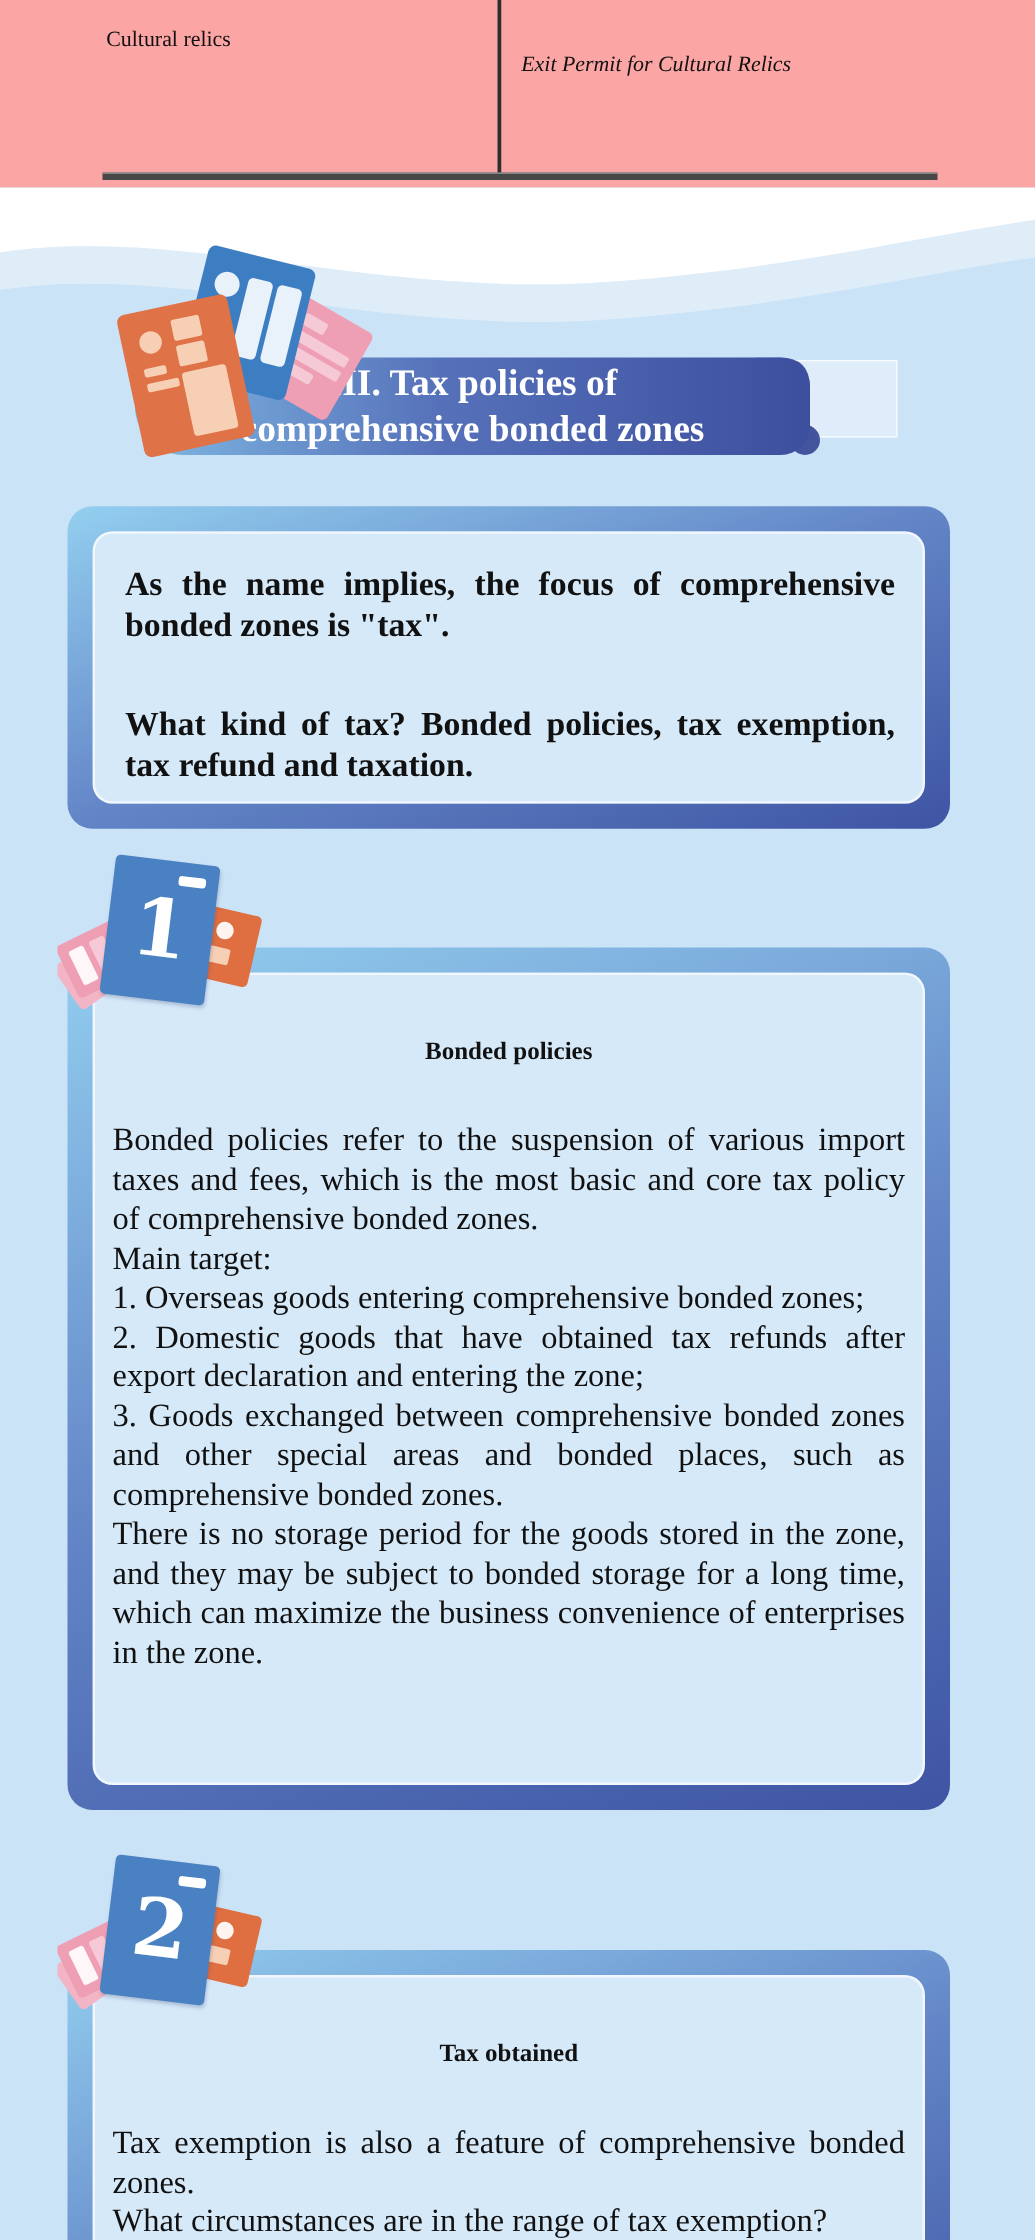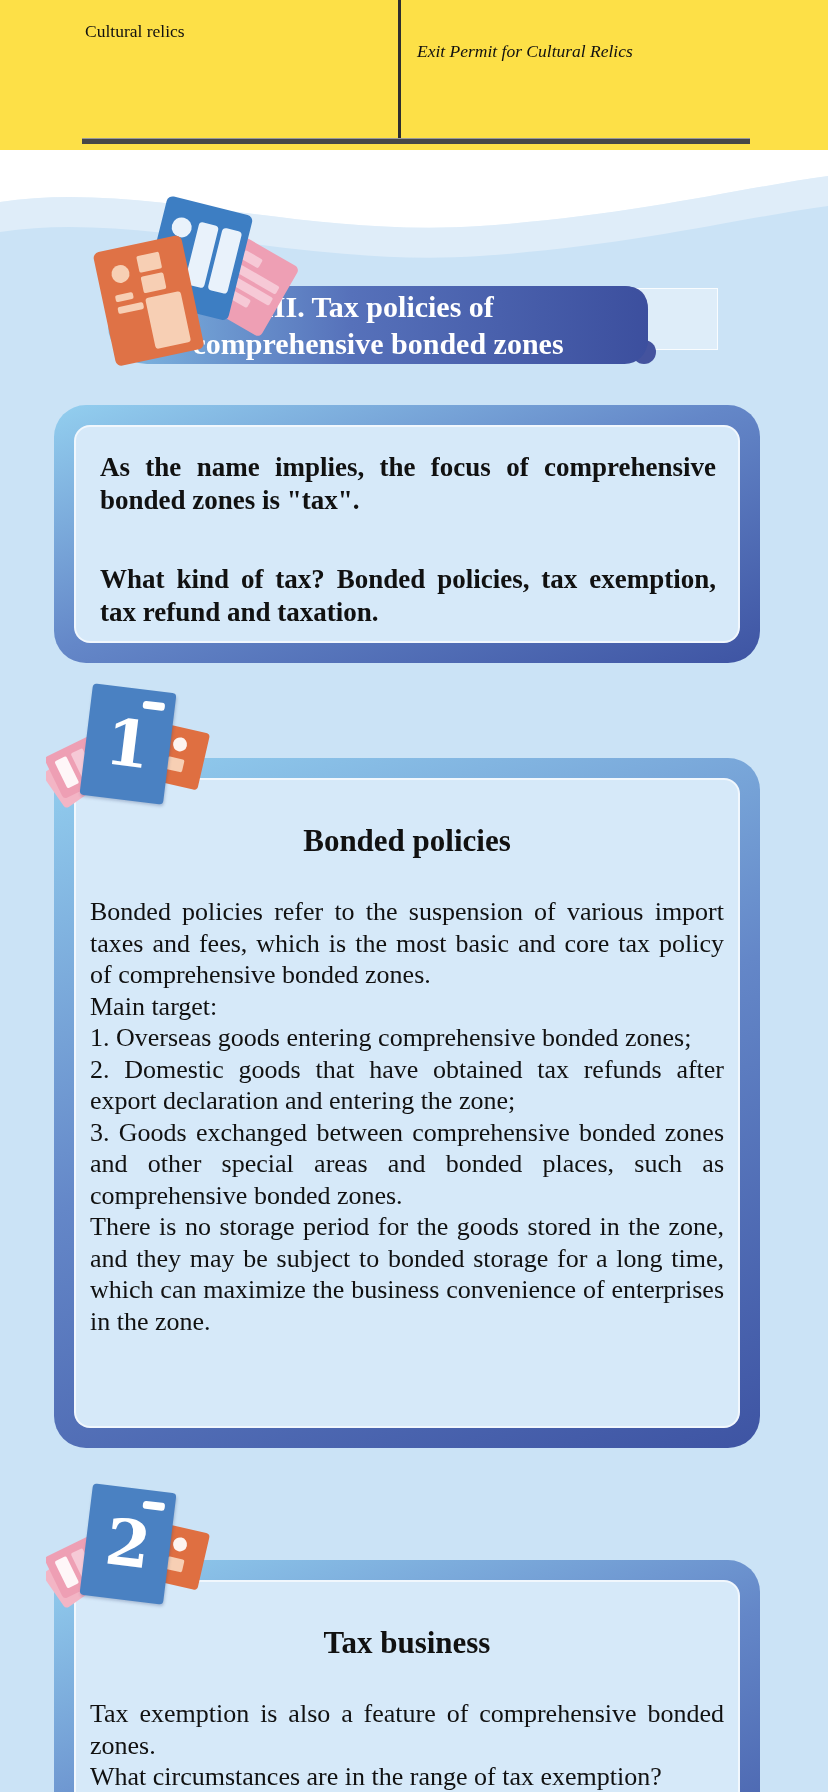--- a/index.html
+++ b/index.html
@@ -1,16 +1,16 @@
 <!DOCTYPE html>
 <html><head>
 <meta charset="utf-8">
 <style>
   html,body{margin:0;padding:0;background:#fff;}
-  .page{position:relative;width:828px;height:1792px;overflow:hidden;background:#fde047;
+  .page{position:relative;width:828px;height:1792px;overflow:hidden;background:#fca5a5;
         font-family:"Liberation Serif","DejaVu Serif",serif;color:#111;}
 
   
   .header-table{position:absolute;left:0;top:0;width:828px;height:142px;}
   .ht-left{position:absolute;left:85px;top:20px;width:303px;font-size:17.5px;line-height:22px;}
   .ht-right{position:absolute;left:417px;top:24px;width:333px;font-size:17.5px;line-height:22px;font-style:italic;margin-top:16px;}
   .ht-cell{margin-bottom:11px;}
   .justify{text-align:justify;}
   .v-divider{position:absolute;left:398px;top:0;width:3px;height:142px;background:#2e2e2e;}
   .h-rule{position:absolute;left:82px;top:138px;width:668px;height:5px;background:#474747;border-top:1px solid #9a9a9a;}
@@ -24,32 +24,32 @@
               background:rgba(232,242,250,.65);border:1px solid rgba(255,255,255,.8);}
   .quote{position:absolute;left:562px;top:136px;z-index:1;}
   .banner-pill{position:absolute;left:108px;top:136px;width:540px;height:78px;z-index:2;
                border-radius:40px 24px 24px 40px;
                background:linear-gradient(90deg,#7fb9e2 0%,#5671ba 45%,#3c4f9e 100%);
                display:flex;flex-direction:column;justify-content:center;}
   .banner-line{display:block;text-align:center;color:#ffffff;font-weight:700;font-size:30px;line-height:37px;}
   .banner-tickets{position:absolute;left:92px;top:42px;z-index:3;}
 
   
-  .gbox{position:absolute;z-index:2;border-radius:32px;
+  .gbox{position:absolute;z-index:2;border-radius:20px;
         background:linear-gradient(160deg,#93cfef 0%,#6487c8 48%,#3e54a3 100%);}
   .gbox .inner{position:absolute;left:20px;top:20px;right:20px;bottom:20px;
                background:#d6e9f9;border-radius:16px;border:2px solid rgba(255,255,255,.65);}
   .intro-box{left:54px;top:255px;width:706px;height:258px;}
   .intro-text{padding:24px 22px 0 24px;font-size:27px;line-height:33px;font-weight:700;text-align:justify;}
   .intro-text p{margin:0;}
   .intro-text p + p{margin-top:46px;}
 
   .sec1{left:54px;top:608px;width:706px;height:690px;}
   .sec2{left:54px;top:1410px;width:706px;height:382px;}
-  .sec-title{margin:44px 0 0 0;text-align:center;font-size:31px;line-height:34px;font-weight:700;}
+  .sec-title{margin:44px 0 0 0;text-align:center;font-size:20px;line-height:34px;font-weight:700;}
   .sec-body{margin:38px 14px 0 14px;font-size:26px;line-height:31.5px;text-align:justify;white-space:pre-line;}
 
   
   .badge{position:absolute;left:46px;width:200px;height:135px;z-index:3;}
   .badge-1{top:538px;}
   .badge-2{top:1338px;}
   .num-card{position:absolute;left:40px;top:0;width:84px;height:112px;background:#4a81c2;
             border-radius:4px;transform:rotate(7deg);box-shadow:1px 2px 3px rgba(40,60,110,.25);}
   .num-dash{position:absolute;left:52px;top:11px;width:22px;height:8px;border-radius:3px;background:#ffffff;}
   .num{display:block;text-align:center;margin-top:14px;color:#ffffff;
@@ -129,21 +129,21 @@
 Main target:
 1. Overseas goods entering comprehensive bonded zones;
 2. Domestic goods that have obtained tax refunds after export declaration and entering the zone;
 3. Goods exchanged between comprehensive bonded zones and other special areas and bonded places, such as comprehensive bonded zones.
 There is no storage period for the goods stored in the zone, and they may be subject to bonded storage for a long time, which can maximize the business convenience of enterprises in the zone.</div>
       </div>
     </div>
 
     <div class="gbox sec2">
       <div class="inner">
-        <h2 class="sec-title">Tax business</h2>
+        <h2 class="sec-title">Tax obtained</h2>
         <div class="sec-body">Tax exemption is also a feature of comprehensive bonded zones.
 What circumstances are in the range of tax exemption?</div>
       </div>
     </div>
 
     <div class="badge badge-1">
       <svg width="200" height="135" viewBox="0 0 200 135">
         <g transform="rotate(-35 40 80)">
           <rect x="0" y="60" width="74" height="42" rx="4" fill="#f3b5c5"></rect>
         </g>

